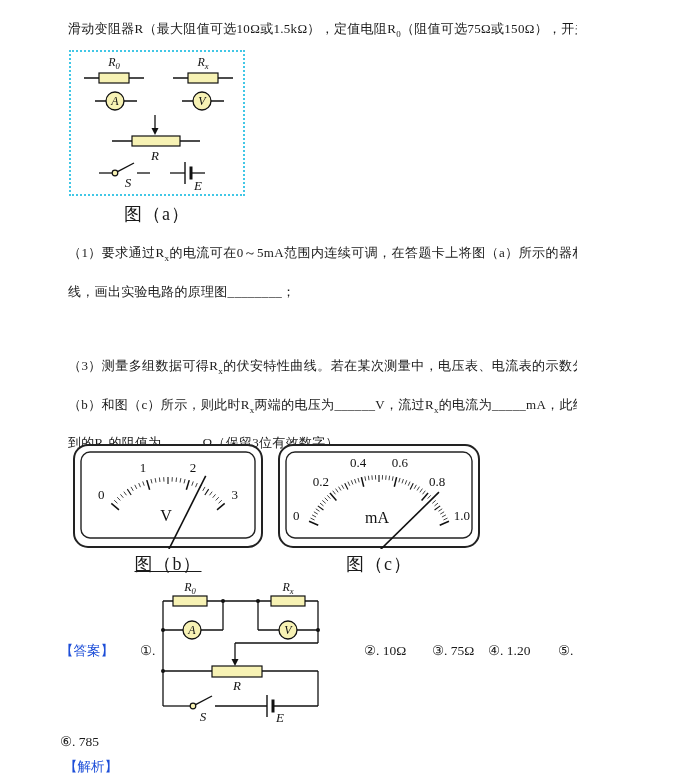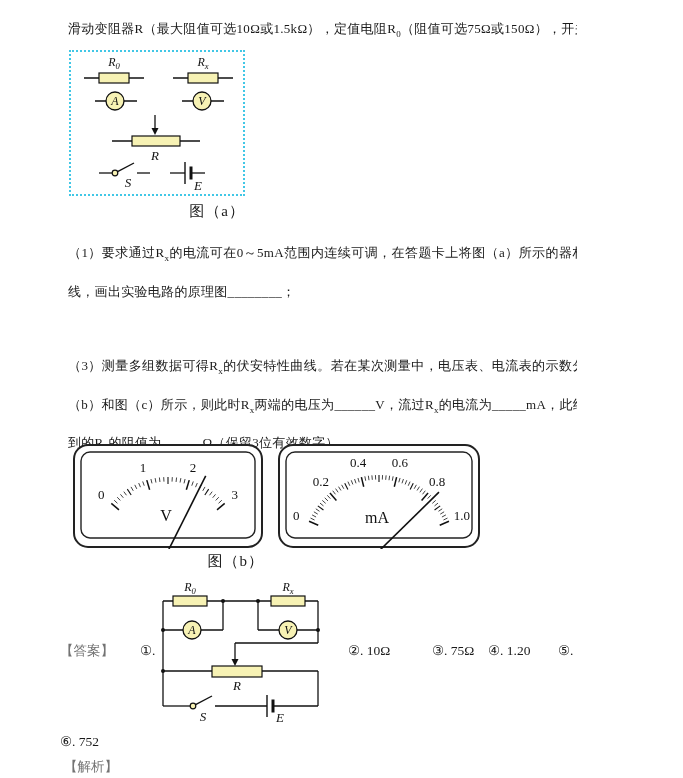--- a/index.html
+++ b/index.html
@@ -26,31 +26,31 @@
   .fig-a-box{
     position:absolute;
     left:69px;top:50px;
     width:176px;height:146px;
     border:2px dotted #41C7E6;
     box-sizing:border-box;
     background:#ffffff;
   }
   .caption{
     position:absolute;
-    font-size:15px;
-    text-align:right;
+    font-size:18px;
+    text-align:center;
     letter-spacing:1px;
   }
   .meter{position:absolute;top:443px;}
   .ans-text{
     position:absolute;
     font-size:13.5px;
     white-space:nowrap;
   }
-  .blue{color:#737373;font-family:Liberation Serif, serif;}
+  .blue{color:#1d4ed8;font-family:Liberation Serif, serif;}
   svg text{font-family:"Liberation Serif","DejaVu Serif",serif;}
 </style>
 </head>
 <body>
 
 <div class="page">
 
   <div class="para nowrap" style="top:12px;">滑动变阻器R（最大阻值可选10Ω或1.5kΩ），定值电阻R<sub>0</sub>（阻值可选75Ω或150Ω），开关S，导线若干。</div>
 
   <div class="fig-a-box">
@@ -133,21 +133,21 @@
         <g>
           <text x="29.354133448648923" y="56.077477957271064" font-size="13" text-anchor="middle" fill="#111">0</text>
           <text x="71.04811875413517" y="28.654912428552464" font-size="13" text-anchor="middle" fill="#111">1</text>
           <text x="120.95188124586485" y="28.654912428552464" font-size="13" text-anchor="middle" fill="#111">2</text>
           <text x="162.6458665513511" y="56.077477957271086" font-size="13" text-anchor="middle" fill="#111">3</text>
         </g>
         <text x="94" y="78" font-size="16" text-anchor="middle" fill="#111">V</text>
         <line x1="96" y1="108" x2="133.69913113683882" y2="32.934858212833376" stroke="#111" stroke-width="1.6"></line>
       </svg>
   </div>
-  <div class="caption" style="left:72px;top:552px;width:192px;">图（b）</div>
+  <div class="caption" style="left:72px;top:552px;width:192px;text-decoration:underline;">图（b）</div>
 
   <div class="meter" style="left:277px;">
     <svg id="svg-meter-c" width="204" height="106" viewBox="0 0 204 106">
         <g>
           <rect x="2" y="2" width="200" height="102" rx="14" fill="#fff" stroke="#222" stroke-width="2"></rect>
           <rect x="9" y="9" width="186" height="86" rx="9" fill="#fff" stroke="#222" stroke-width="1.4"></rect>
         </g>
         <g>
           <line x1="32.041631137614544" y1="78.30443423481516" x2="41.24667967213895" y2="82.2117455197079" stroke="#111" stroke-width="1.5"></line>
           <line x1="33.50664600804474" y1="75.06581625525376" x2="37.56217354704209" y2="77.01586660856111" stroke="#111" stroke-width="0.8"></line>
@@ -206,20 +206,21 @@
           <text x="43.90880810484446" y="43.258357422882185" font-size="13" text-anchor="middle" fill="#111">0.2</text>
           <text x="81.14268868552583" y="24.450170961154313" font-size="13" text-anchor="middle" fill="#111">0.4</text>
           <text x="122.85731131447417" y="24.450170961154313" font-size="13" text-anchor="middle" fill="#111">0.6</text>
           <text x="160.09119189515556" y="43.25835742288221" font-size="13" text-anchor="middle" fill="#111">0.8</text>
           <text x="184.84543681071963" y="76.83419843596536" font-size="13" text-anchor="middle" fill="#111">1.0</text>
         </g>
         <text x="100" y="80" font-size="16" text-anchor="middle" fill="#111">mA</text>
         <line x1="102" y1="108" x2="161.97466006576218" y2="49.18639485632367" stroke="#111" stroke-width="1.6"></line>
       </svg>
   </div>
+  <div class="caption" style="left:277px;top:552px;width:204px;">图（c）</div>
 
   <span class="ans-text blue" style="left:60px;top:642px;">【答案】</span>
   <span class="ans-text" style="left:140px;top:642px;">①.</span>
 
   <svg id="svg-answer-circuit" style="position:absolute;left:152px;top:582px;" width="180" height="142" viewBox="0 0 180 142">
       <g>
         <line x1="11" y1="19" x2="11" y2="124" stroke="#111" stroke-width="1.3"></line>
         <line x1="11" y1="19" x2="166" y2="19" stroke="#111" stroke-width="1.3"></line>
         <rect x="21" y="14" width="34" height="10" fill="#F7F2B4" stroke="#111" stroke-width="1.2"></rect>
         <text x="38" y="9" font-size="12" font-style="italic" text-anchor="middle" fill="#111">R<tspan dy="3" font-size="8.64">0</tspan></text>
@@ -251,20 +252,20 @@
         <line x1="43.6" y1="122.6" x2="60" y2="114" stroke="#111" stroke-width="1.4"></line>
         <line x1="63" y1="124" x2="115" y2="124" stroke="#111" stroke-width="1.3"></line>
         <line x1="115" y1="113" x2="115" y2="135" stroke="#111" stroke-width="1.4"></line>
         <line x1="121" y1="117.5" x2="121" y2="130.5" stroke="#111" stroke-width="3"></line>
         <line x1="121" y1="124" x2="166" y2="124" stroke="#111" stroke-width="1.3"></line>
         <text x="51" y="139" font-size="13" font-style="italic" text-anchor="middle" fill="#111">S</text>
         <text x="128" y="140" font-size="13" font-style="italic" text-anchor="middle" fill="#111">E</text>
       </g>
     </svg>
 
-  <span class="ans-text" style="left:348px;top:642px;">②. 10Ω</span>
+  <span class="ans-text" style="left:364px;top:642px;">②. 10Ω</span>
   <span class="ans-text" style="left:417px;top:642px;margin-left:15px;">③. 75Ω</span>
   <span class="ans-text" style="left:488px;top:642px;">④. 1.20</span>
   <span class="ans-text" style="left:558px;top:642px;">⑤. 1.74</span>
-  <span class="ans-text" style="left:60px;top:733px;">⑥. 752</span>
+  <span class="ans-text" style="left:60px;top:733px;">⑥. 785</span>
   <span class="ans-text blue" style="left:64px;top:758px;">【解析】</span>
 
 </div>
 
 </body></html>

